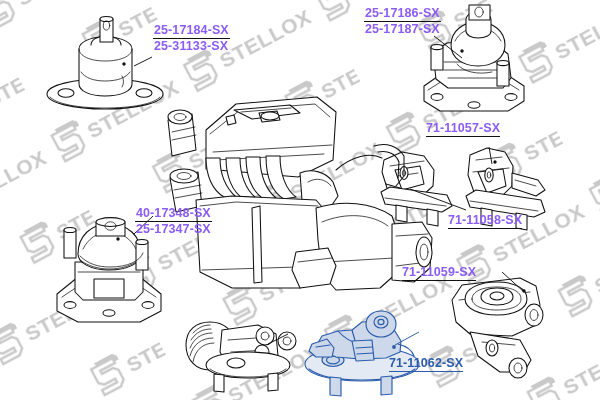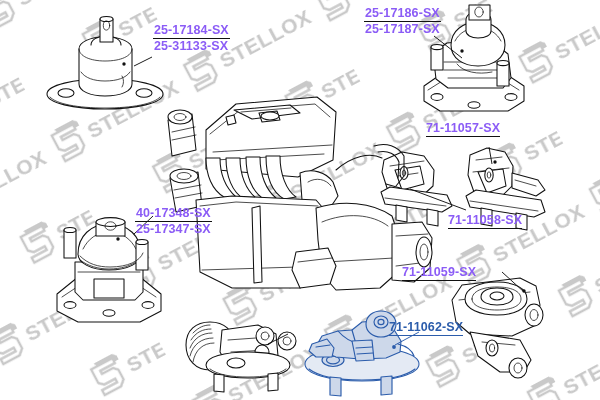--- a/index.html
+++ b/index.html
@@ -20,21 +20,21 @@
   .lbl{
     position:absolute;white-space:nowrap;
     font-family:"Liberation Sans", sans-serif;
     font-size:12.5px;font-weight:700;color:#8b5cf6;letter-spacing:0.1px;
   }
   .lbl.pair{line-height:15px;}
   .lbl .ln{display:block;padding:0 1px;}
   .lbl .ln.rule{border-bottom:1.4px solid #111;}
   .lbl.single{padding-bottom:1px;border-bottom:1.4px solid #111;}
   .lbl.hi{color:#2b5cab;}
-  .lbl.hi.single{border-bottom:1.4px solid #2b5cab;}
+  .lbl.hi.single{border-bottom:1.4px solid #2b5cab;margin-top:36px;}
 </style>
 </head>
 <body>
 
 <div id="diagram">
 
   <svg id="watermark" viewBox="0 0 600 400" xmlns="http://www.w3.org/2000/svg">
     <defs>
 
       <g id="wmUnit">

